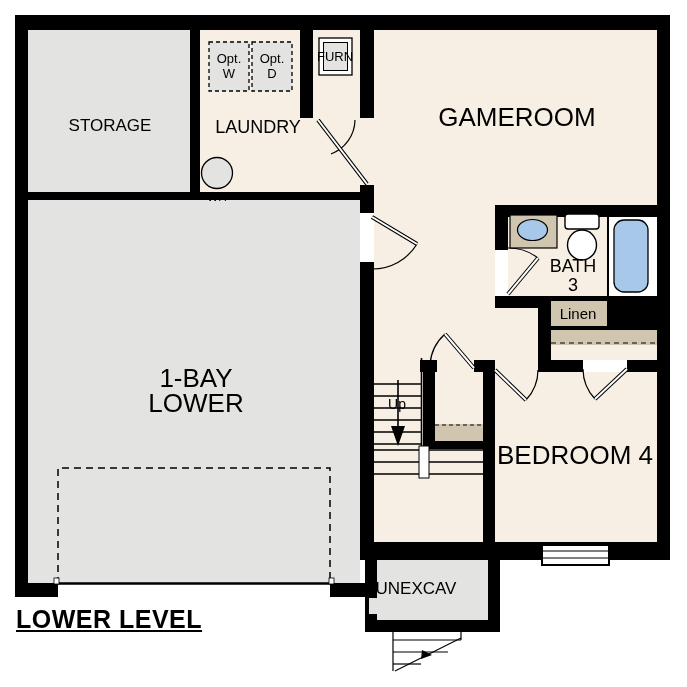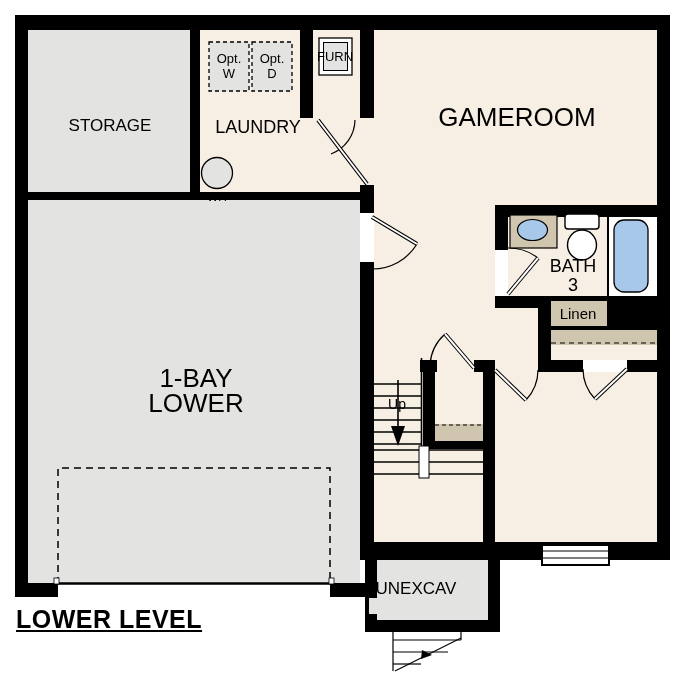--- a/index.html
+++ b/index.html
@@ -179,20 +179,21 @@
   <div class="lbl t18" style="left:258px;top:127px;">LAUNDRY</div>
   <div class="lbl t21" style="left:517px;top:117px;">GAMEROOM</div>
   <div class="lbl t21" style="left:196px;top:391px;">
     <span>1-BAY</span><br>
     <span>LOWER</span>
   </div>
   <div class="lbl bath-l" style="left:573px;top:276px;">
     <span>BATH</span><br>
     <span>3</span>
   </div>
+  <div class="lbl t21" style="left:575px;top:455px;">BEDROOM 4</div>
   <div class="lbl t17" style="left:416px;top:589px;">UNEXCAV</div>
   <div class="lbl t15 light" style="left:578px;top:313px;">Linen</div>
   <div class="lbl t13 light" style="left:335px;top:56px;">FURN</div>
   <div class="lbl t12 light" style="left:217px;top:173px;margin-top:24px;">WH</div>
   <div class="lbl t13 light" style="left:229px;top:66px;">
     <span>Opt.</span><br>
     <span>W</span>
   </div>
   <div class="lbl t13 light" style="left:272px;top:66px;">
     <span>Opt.</span><br>

